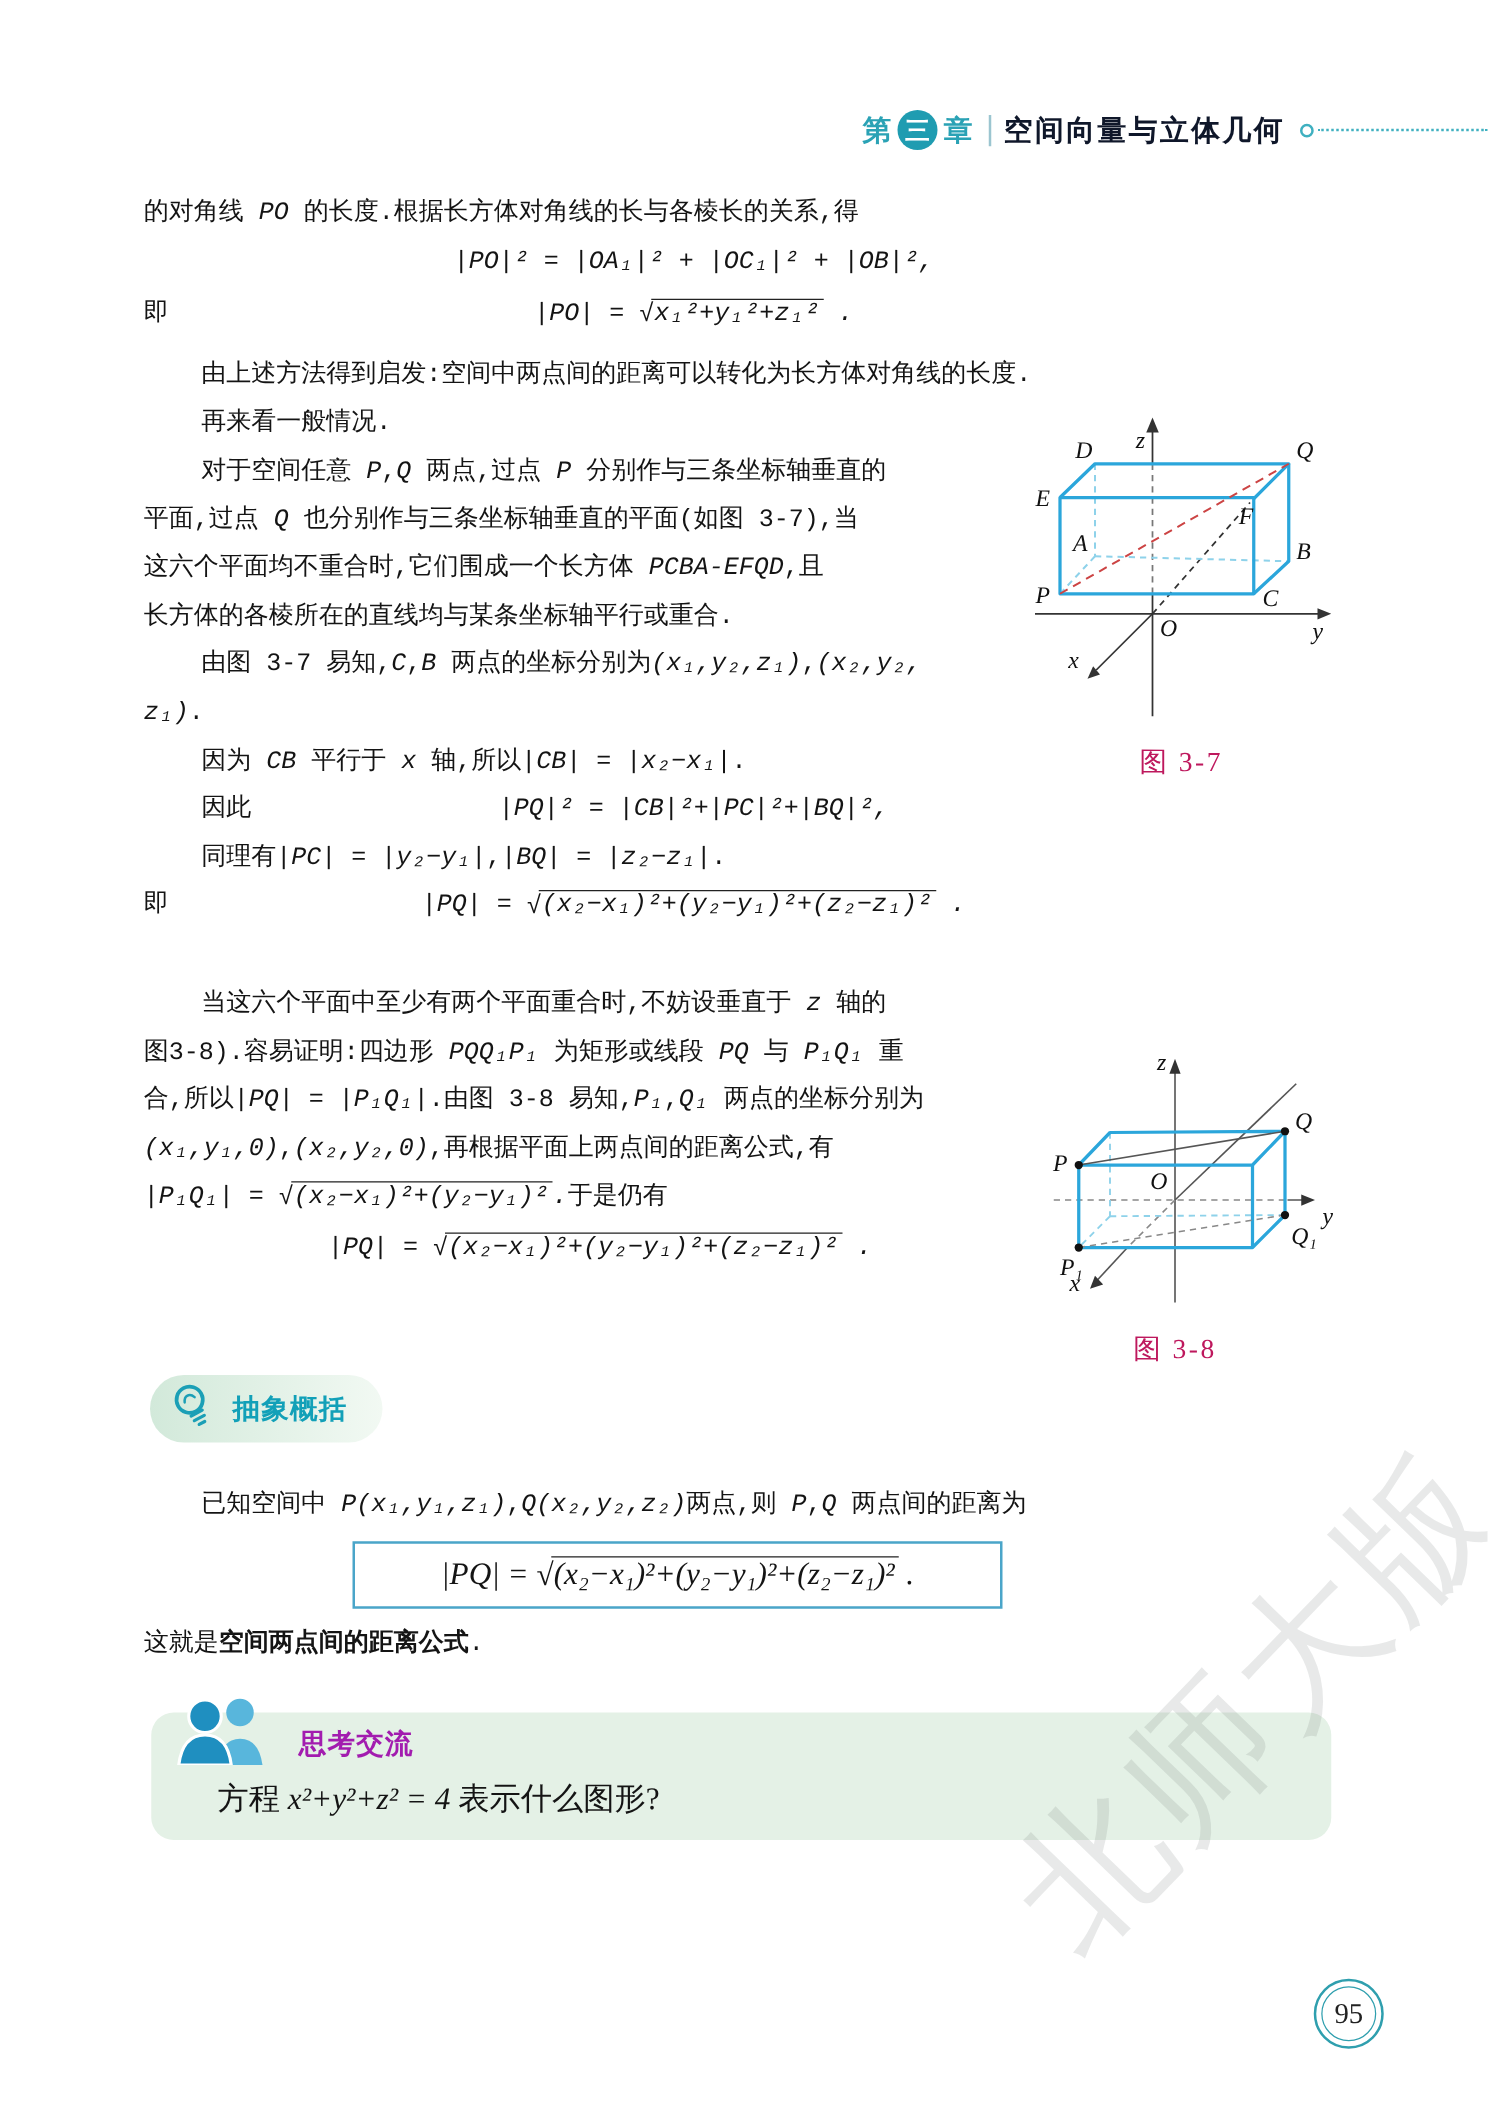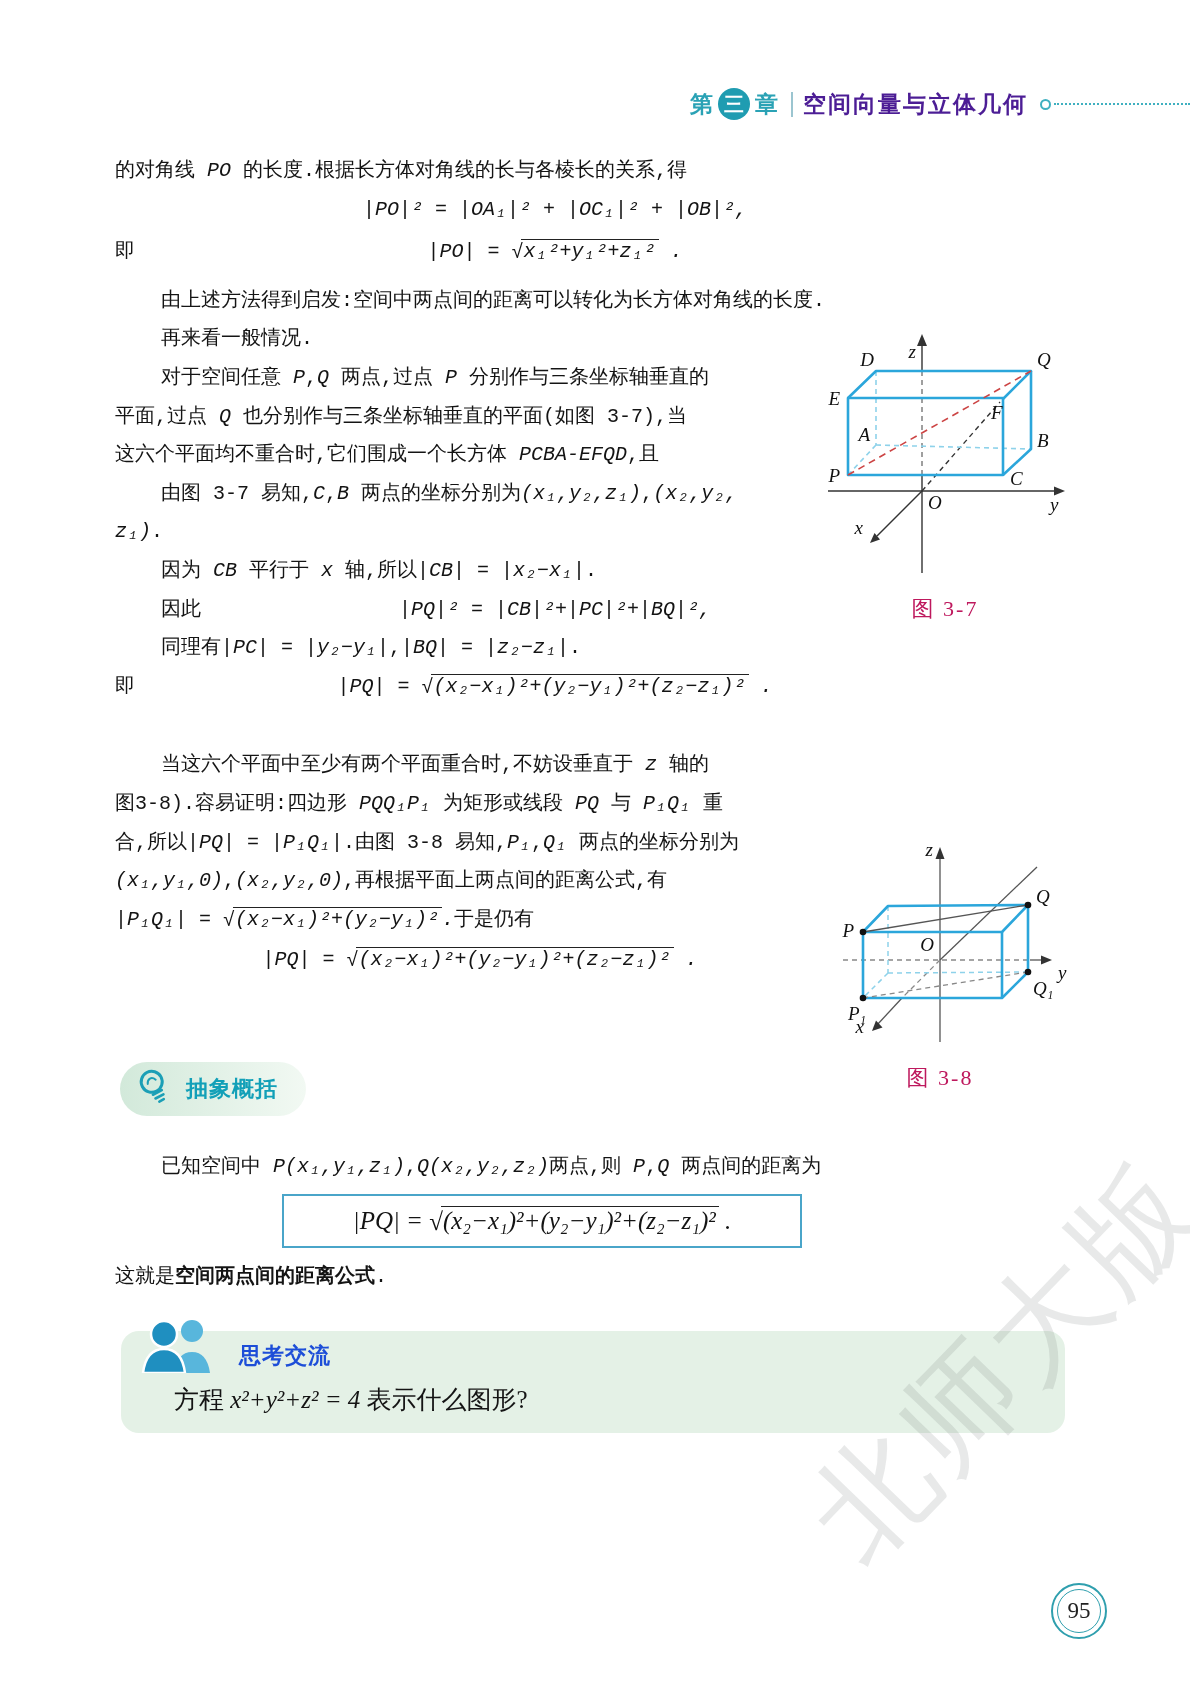--- a/index.html
+++ b/index.html
@@ -5,21 +5,21 @@
   html,body{margin:0;padding:0;}
   body{width:1190px;height:1684px;position:relative;background:#ffffff;overflow:hidden;
        font-family:"Liberation Serif","DejaVu Serif",serif;color:#141414;}
   
   .header{position:absolute;top:86px;right:0;height:36px;display:flex;align-items:center;
           font-family:"Liberation Sans","DejaVu Sans",sans-serif;z-index:5;}
   .hdr-zh{font-size:23px;font-weight:bold;color:#2aa2b5;margin:0 5px;}
   .chapter-badge{width:32px;height:32px;border-radius:50%;background:#1f9cb1;color:#fff;
           display:flex;align-items:center;justify-content:center;font-size:20px;font-weight:bold;}
   .hdr-divider{width:2px;height:25px;background:#9bc5d0;margin:0 10px 0 8px;}
-  .hdr-title{font-size:23px;font-weight:bold;color:#4c1d95;letter-spacing:2px;}
+  .hdr-title{font-size:23px;font-weight:bold;color:#0f172a;letter-spacing:2px;}
   .hdr-dots{width:150px;display:flex;align-items:center;margin-left:12px;}
   .hdr-ring{width:7px;height:7px;border:2px solid #3fb0c0;border-radius:50%;flex:0 0 auto;}
   .hdr-dotline{flex:1;border-top:2px dotted #3fb0c0;margin-left:3px;}
   
   .text-col{position:absolute;left:115px;top:152px;width:960px;z-index:4;}
   .line{position:relative;line-height:38.6px;min-height:38.6px;font-size:20px;white-space:nowrap;font-family:Liberation Mono, monospace;}
   .ind{text-indent:46px;}
   .ctr{text-align:center;padding-right:80px;}
   .ctr2{padding-right:230px;}
   .gap1{margin-top:40px;}
@@ -40,21 +40,21 @@
          font-size:22px;font-weight:bold;color:#12a0b8;letter-spacing:1px;}
   .lines2{margin-top:32px;}
   .formula-box{margin-top:8px;margin-left:167px;width:516px;border:2px solid #4aa5c9;
          text-align:center;font-size:25px;line-height:36px;padding:7px 0;}
   .lines3{margin-top:10px;}
   
   .think{position:relative;margin-top:34px;margin-left:6px;width:944px;height:102px;
          background:#e4f1e6;border-radius:18px;}
   .think-icon{position:absolute;left:18px;top:-16px;width:80px;height:58px;}
   .think-title{position:absolute;left:118px;top:10px;font-family:"Liberation Sans","DejaVu Sans",sans-serif;
-         font-size:22px;font-weight:bold;color:#1d4ed8;letter-spacing:1px;}
+         font-size:22px;font-weight:bold;color:#a21caf;letter-spacing:1px;}
   .think-q{position:absolute;left:53px;top:52px;font-size:25px;}
   
   .fig{position:absolute;z-index:4;}
   .fig37{left:770px;top:318px;width:320px;}
   .fig38{left:790px;top:820px;width:300px;}
   .fig text{font-family:"Liberation Serif","DejaVu Serif",serif;font-style:italic;font-size:19px;fill:#111;}
   .fig-caption{text-align:center;font-size:22px;color:#be185d;margin-top:4px;letter-spacing:2px;}
   .fig37 .fig-caption{padding-left:30px;}
   
   .pagenum{position:absolute;left:1051px;top:1583px;width:52px;height:52px;border:2px solid #2f9fae;
@@ -83,20 +83,21 @@
 <div class="text-col">
   <div>
       <div class="line"><span>的对角线 </span><span class="m">PO</span><span> 的长度.根据长方体对角线的长与各棱长的关系,得</span></div>
       <div class="line ctr"><span class="m">|PO|² = |OA₁|² + |OC₁|² + |OB|²,</span></div>
       <div class="line ctr lblline"><span class="linelabel">即</span><span class="m">|PO| = </span><span class="sq"><span class="sqs">√</span><span class="sqr">x₁²+y₁²+z₁²</span></span><span class="m"> .</span></div>
       <div class="line ind"><span>由上述方法得到启发:空间中两点间的距离可以转化为长方体对角线的长度.</span></div>
       <div class="line ind"><span>再来看一般情况.</span></div>
       <div class="line ind"><span>对于空间任意 </span><span class="m">P</span><span>,</span><span class="m">Q</span><span> 两点,过点 </span><span class="m">P</span><span> 分别作与三条坐标轴垂直的</span></div>
       <div class="line"><span>平面,过点 </span><span class="m">Q</span><span> 也分别作与三条坐标轴垂直的平面(如图 3-7),当</span></div>
       <div class="line"><span>这六个平面均不重合时,它们围成一个长方体 </span><span class="m">PCBA-EFQD</span><span>,且</span></div>
+      <div class="line"><span>长方体的各棱所在的直线均与某条坐标轴平行或重合.</span></div>
       <div class="line ind"><span>由图 3-7 易知,</span><span class="m">C</span><span>,</span><span class="m">B</span><span> 两点的坐标分别为</span><span class="m">(x₁,y₂,z₁)</span><span>,</span><span class="m">(x₂,y₂,</span></div>
       <div class="line"><span class="m">z₁)</span><span>.</span></div>
       <div class="line ind"><span>因为 </span><span class="m">CB</span><span> 平行于 </span><span class="m">x</span><span> 轴,所以</span><span class="m">|CB| = |x₂−x₁|</span><span>.</span></div>
       <div class="line ctr"><span class="linelabel li">因此</span><span class="m">|PQ|² = |CB|²+|PC|²+|BQ|²,</span></div>
       <div class="line ind"><span>同理有</span><span class="m">|PC| = |y₂−y₁|</span><span>,</span><span class="m">|BQ| = |z₂−z₁|</span><span>.</span></div>
       <div class="line ctr"><span class="linelabel">即</span><span class="m">|PQ| = </span><span class="sq"><span class="sqs">√</span><span class="sqr">(x₂−x₁)²+(y₂−y₁)²+(z₂−z₁)²</span></span><span class="m"> .</span></div>
       <div class="line ind gap1"><span>当这六个平面中至少有两个平面重合时,不妨设垂直于 </span><span class="m">z</span><span> 轴的</span></div>
       <div class="line"><span>图3-8).容易证明:四边形 </span><span class="m">PQQ₁P₁</span><span> 为矩形或线段 </span><span class="m">PQ</span><span> 与 </span><span class="m">P₁Q₁</span><span> 重</span></div>
       <div class="line"><span>合,所以</span><span class="m">|PQ| = |P₁Q₁|</span><span>.由图 3-8 易知,</span><span class="m">P₁</span><span>,</span><span class="m">Q₁</span><span> 两点的坐标分别为</span></div>
       <div class="line"><span class="m">(x₁,y₁,0)</span><span>,</span><span class="m">(x₂,y₂,0)</span><span>,再根据平面上两点间的距离公式,有</span></div>

